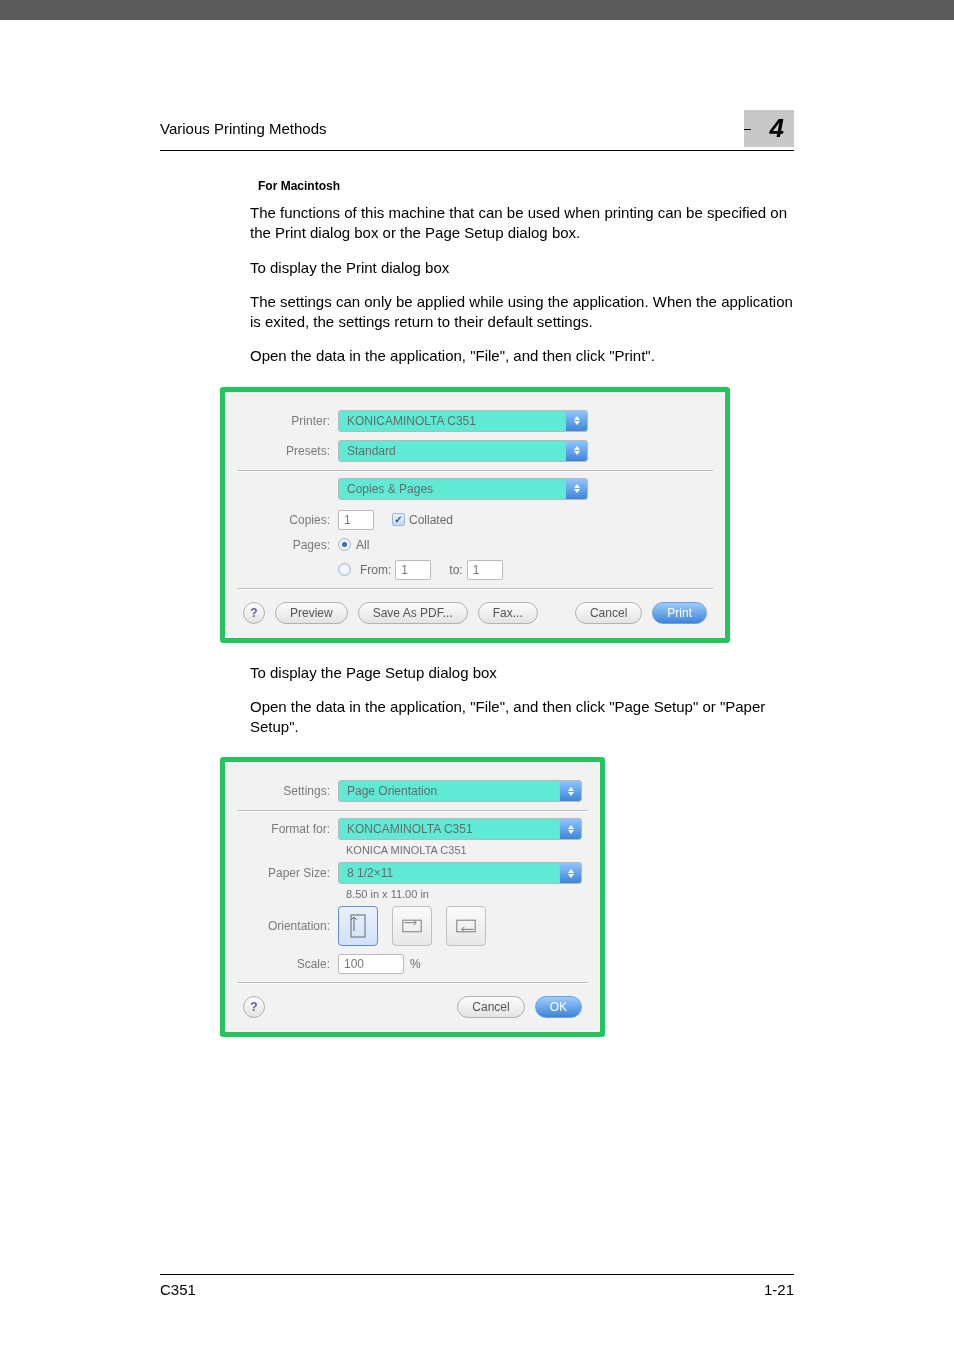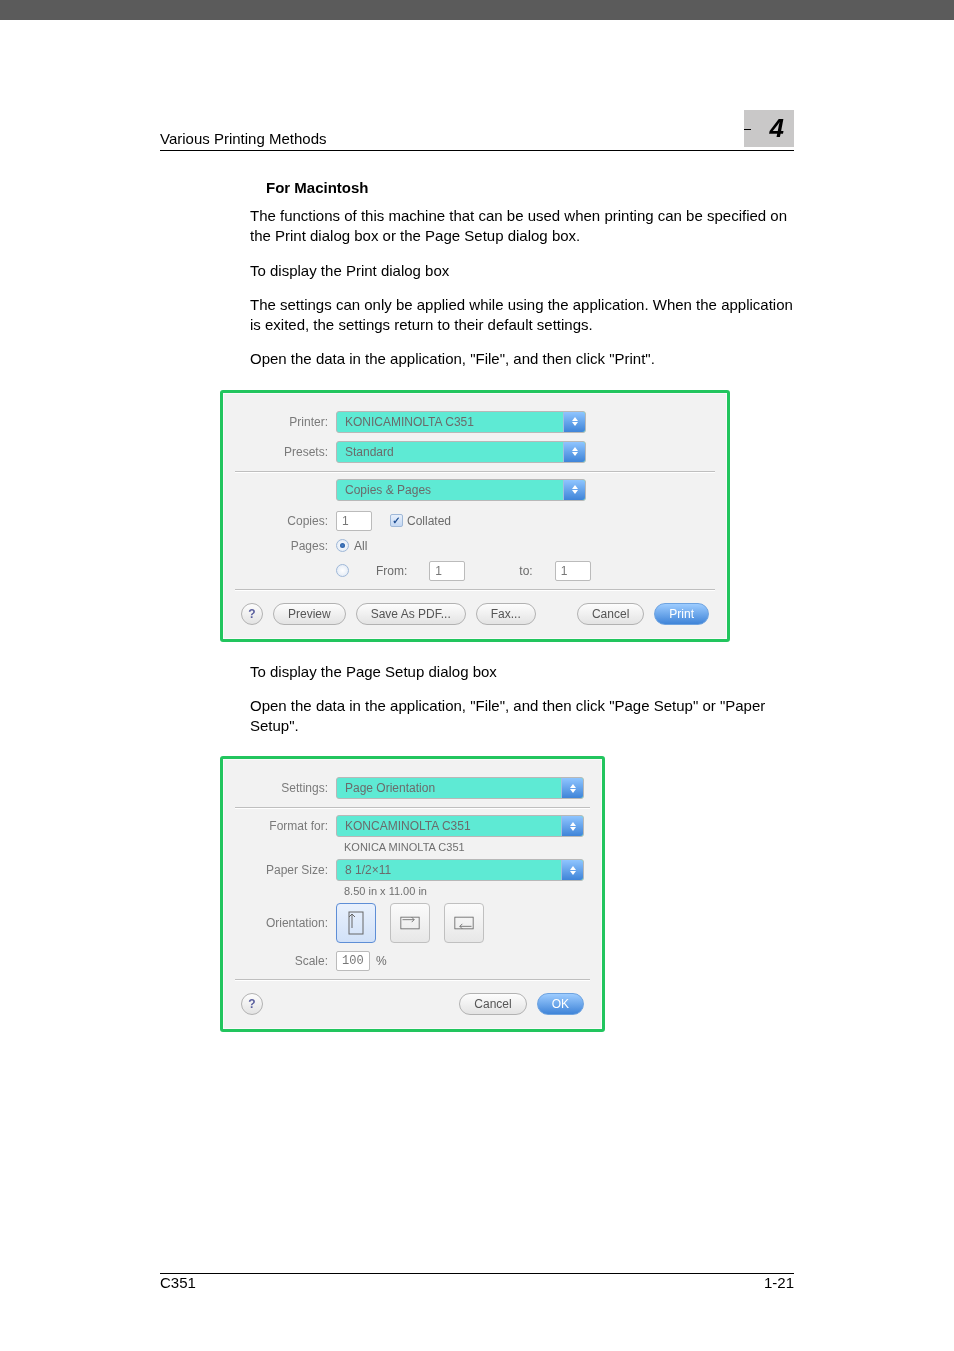--- a/index.html
+++ b/index.html
@@ -16,21 +16,21 @@
     min-height: 1351px;
     background: #fff;
     padding: 90px 0 60px 0;
     position: relative;
   }
   .content {
     margin: 0 160px;
   }
   .hd {
     display: flex;
-    align-items: flex-end;
+    align-items: center;
     justify-content: space-between;
     border-bottom: 1px solid #000;
     padding-bottom: 3px;
     margin-bottom: 28px;
   }
   .hd-title { font-size: 15px; }
   .hd-chip {
     background: #c9c8c8;
     display: flex;
     align-items: center;
@@ -44,28 +44,28 @@
     left: 0; top: 50%;
     width: 7px; height: 1px;
     background: #000;
   }
   .hd-chip span {
     font-style: italic;
     font-weight: bold;
     font-size: 26px;
   }
   .body-col { margin-left: 90px; }
-  .subh { font-weight: bold; font-size: 15px; margin: 0 0 10px 16px; }
+  .subh { font-weight: bold; font-size: 12px; margin: 0 0 10px 8px; }
   .para { font-size: 15px; line-height: 1.35; margin: 0 0 14px 0; color: #000000; }
   .dialog-gap { margin: 20px 0; }
 
   
   .dlg {
     background: #f2f2f2;
-    border: 3px solid #22c55e;
+    border: 5px solid #22c55e;
     border-radius: 3px;
     padding: 18px 18px 14px 18px;
     font-size: 12px;
     color: #6b6b6b;
     box-shadow: inset 0 0 0 1px #fafafa;
   }
   .dlg1 { width: 510px; margin-left: -30px; }
   .dlg2 { width: 385px; margin-left: -30px; }
   .row { display: flex; align-items: center; margin-bottom: 8px; }
   .row .lab { width: 95px; text-align: right; padding-right: 8px; color: #7a7a7a; }
@@ -163,24 +163,24 @@
     display: inline-flex; align-items: center; justify-content: center;
     color: #555; font-size: 14px;
   }
   .orient.sel-on { border-color: #5e8ed6; background: linear-gradient(#e9f1fd,#d1e1f8); }
   .orient svg { width: 20px; height: 24px; }
   .sublabel { font-size: 11px; color: #6f6f6f; margin-left: 103px; margin-top: -4px; margin-bottom: 6px; }
   .footer {
     margin: 0 160px;
     display: flex; justify-content: space-between;
     border-top: 1px solid #000;
-    padding-top: 0;
+    padding-top: 6px;
     font-size: 15px;
     position: absolute;
-    bottom: 80px; left: 0; right: 0;
+    bottom: 73px; left: 0; right: 0;
   }
 </style>
 </head>
 <body>
 
 <div class="page">
   <div class="content">
     <div class="hd">
       <span class="hd-title">Various Printing Methods</span>
       <span class="hd-chip">
@@ -226,21 +226,21 @@
         </div>
         <div class="row">
           <span class="lab">Pages:</span>
           <span style="display:flex;align-items:center;">
             <span class="radio on"></span>
             <span>All</span>
           </span>
         </div>
         <div class="row">
           <span class="lab"></span>
-          <span style="display:flex;align-items:center;gap:22px;">
+          <span style="display:flex;align-items:center;gap:4px;">
             <span class="radio"></span>
             <span>From:</span>
             <input class="txt" value="1" style="">
             <span style="width:10px;"></span>
             <span>to:</span>
             <input class="txt" value="1" style="">
           </span>
         </div>
         <div class="hl"></div>
         <div class="btn-row">
@@ -303,21 +303,21 @@
             <span class="orient">
               <svg viewBox="0 0 24 20">
                   <rect x="1" y="3" width="22" height="14" fill="none" stroke="#666"></rect>
                   <path d="M21 14 L7 14 M10 11 L7 14 L10 17" stroke="#666" fill="none"></path>
                 </svg>
             </span>
           </span>
         </div>
         <div class="row">
           <span class="lab">Scale:</span>
-          <input class="txt" style="width: 34px; font-family: Liberation Mono, monospace;" value="100">
+          <input class="txt" style="width: 66px;" value="100">
           <span style="margin-left:6px;">%</span>
         </div>
         <div class="hl"></div>
         <div class="btn-row">
           <span class="help">?</span>
           <div class="btn-group">
             <span class="btn">Cancel</span>
             <span class="btn primary">OK</span>
           </div>
         </div>

